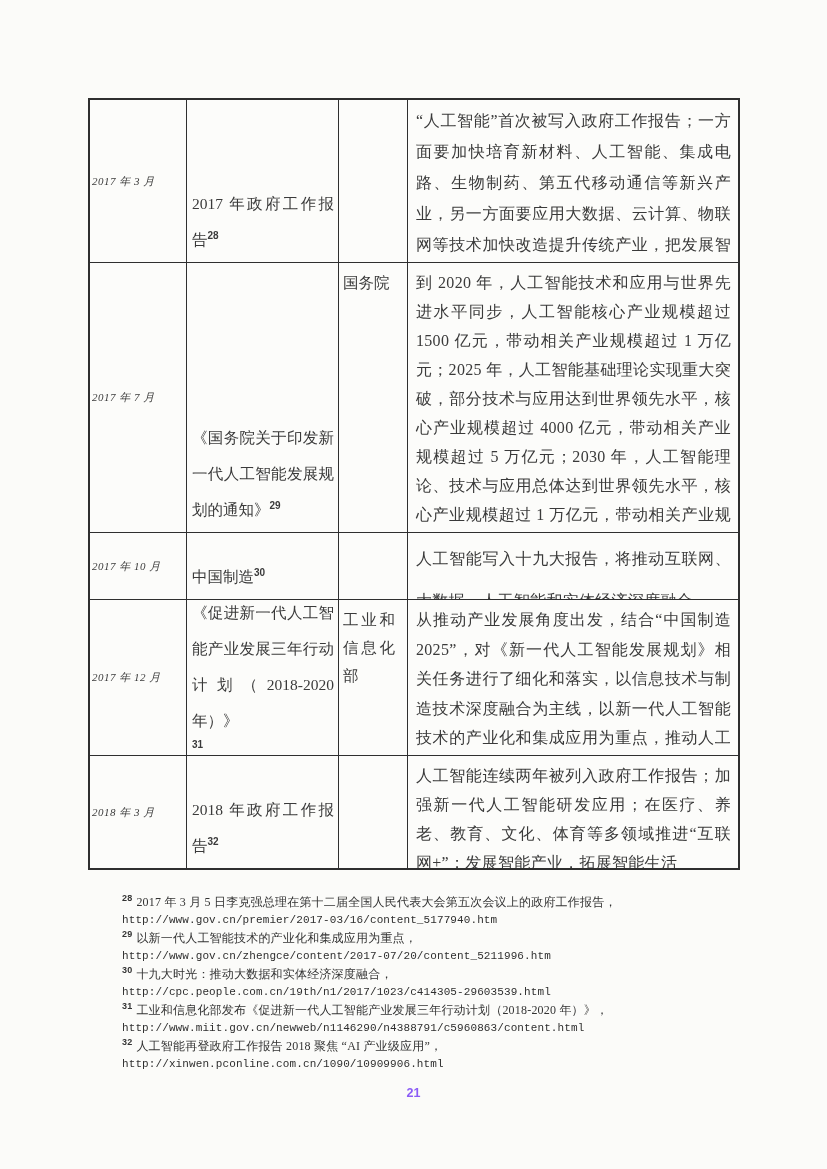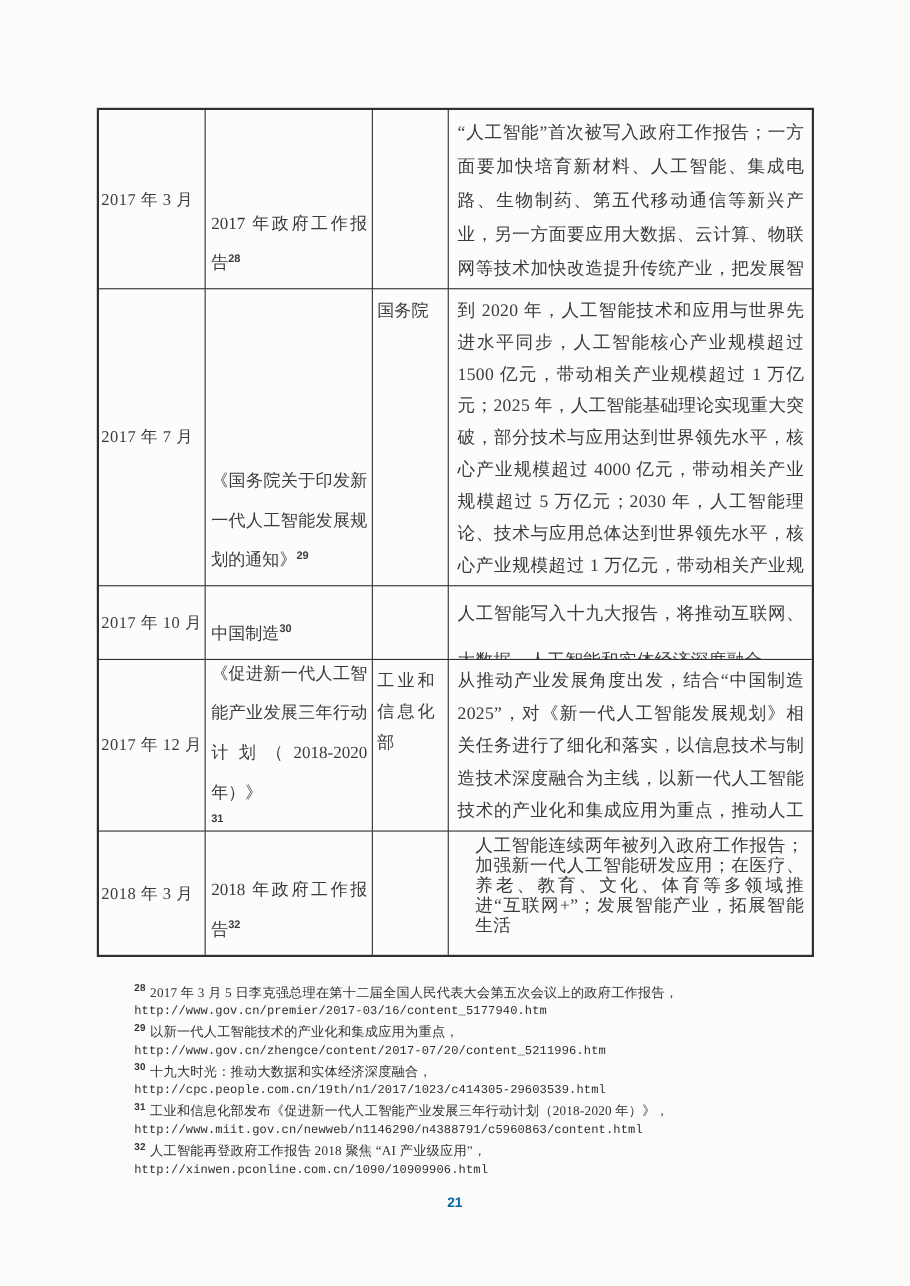--- a/index.html
+++ b/index.html
@@ -29,23 +29,24 @@
     overflow: hidden;
     font-size: 15.5px;
   }
   .cell.last-col { border-right: none; }
   .cell.last-row { border-bottom: none; }
 
   .col-date {
     display: flex;
     align-items: center;
     padding: 2px 1px 2px 2px;
-    font-size: 15px;
+    font-size: 11px;
     letter-spacing: 0.5px;
     white-space: nowrap;
+    font-style: italic;
   }
   .col-policy {
     display: flex;
     align-items: flex-end;
     padding: 4px 4px 4px 5px;
     line-height: 36px;
     text-align: justify;
   }
   .col-issuer {
     padding: 6px 12px 2px 4px;
@@ -55,21 +56,21 @@
   .col-content {
     padding: 5px 7px 4px 8px;
     font-size: 16px;
     text-align: justify;
     letter-spacing: 0.3px;
   }
   .lh-r1 { line-height: 31px; }
   .lh-r2 { line-height: 29px; }
   .lh-r3 { line-height: 42px; }
   .lh-r4 { line-height: 29.5px; }
-  .lh-r5 { line-height: 18px; margin-left: 16px; }
+  .lh-r5 { line-height: 29px; }
 
   sup.fnref {
     font-size: 10px;
     font-weight: bold;
     vertical-align: super;
     line-height: 0;
     font-family: "Liberation Sans", sans-serif;
   }
   sup.fnref.block {
     display: block;
@@ -109,21 +110,21 @@
 
   
   .page-number {
     position: absolute;
     left: 0; right: 0;
     top: 1086px;
     text-align: center;
     font-size: 12.5px;
     font-weight: bold;
     font-family: "Liberation Sans", sans-serif;
-    color: #0369a1;
+    color: #8b5cf6;
   }
 </style>
 </head>
 <body>
 
 <div class="policy-table">
 
   <div class="cell col-date">
     <span>2017 年 3 月</span>
   </div>

